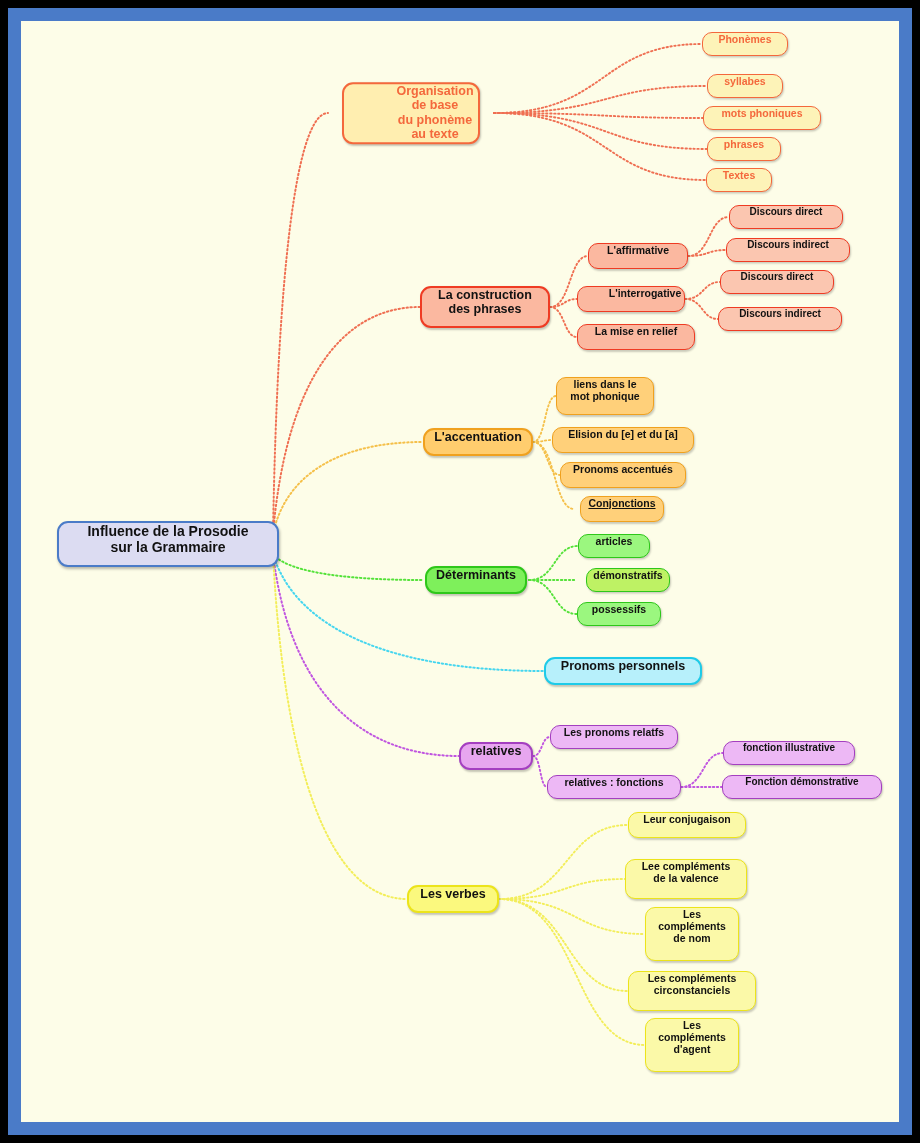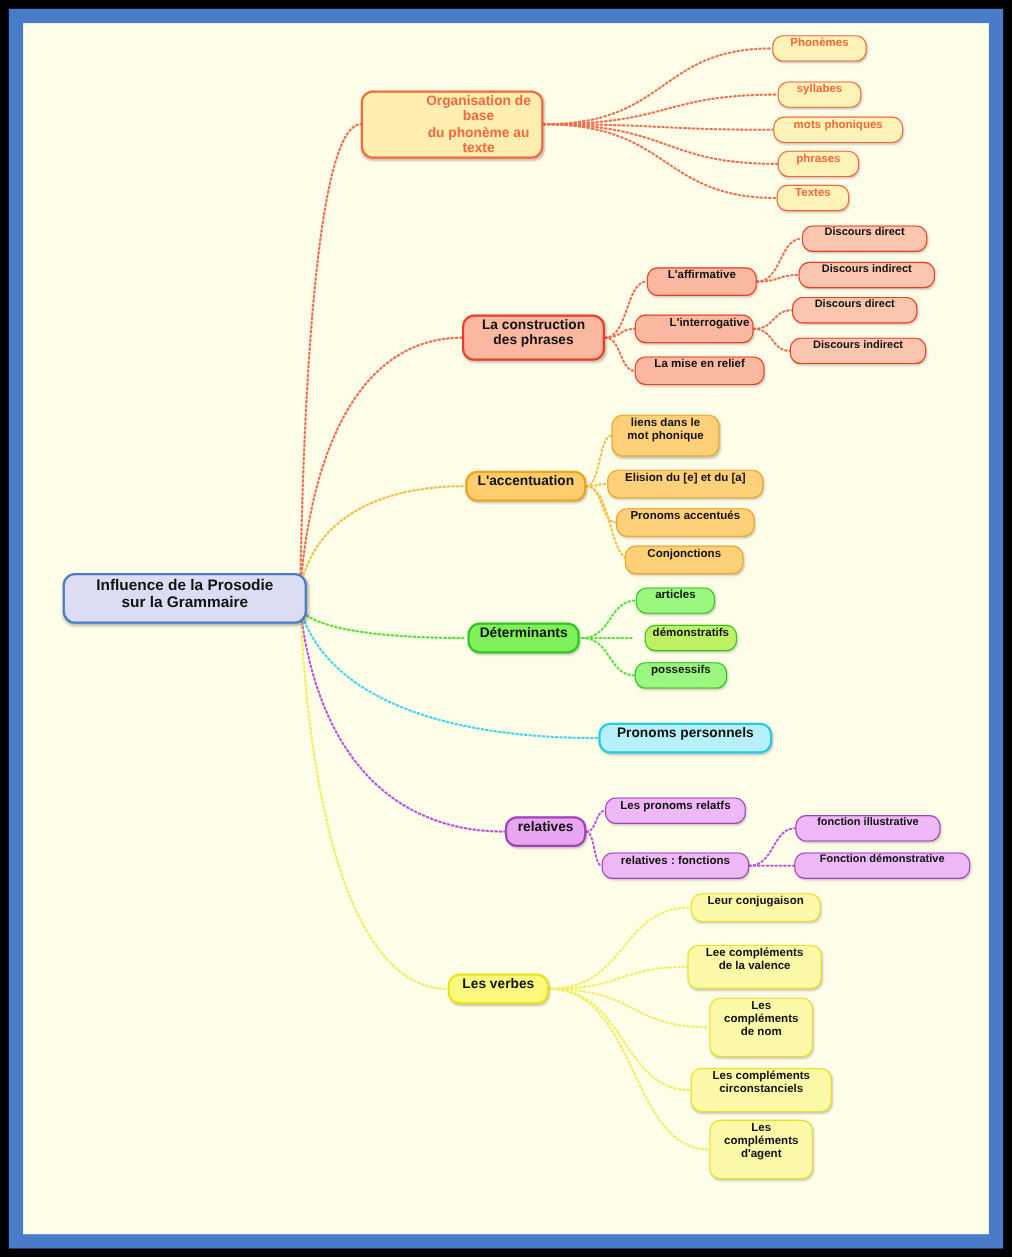--- a/index.html
+++ b/index.html
@@ -61,42 +61,42 @@
         <path d="M 252 533 C 262.72 746.9, 308.28 878, 386 878" fill="none" stroke="#f3ee5a" stroke-width="2" stroke-linecap="round" stroke-dasharray="1.4 2.6"></path>
         <path d="M 478 878 C 548.95 878, 542.5 804, 607 804" fill="none" stroke="#f3ee5a" stroke-width="1.9" stroke-linecap="round" stroke-dasharray="1.4 2.6"></path>
         <path d="M 478 878 C 547.3 878, 541 858, 604 858" fill="none" stroke="#f3ee5a" stroke-width="1.9" stroke-linecap="round" stroke-dasharray="1.4 2.6"></path>
         <path d="M 478 878 C 558.3 878, 551 913, 624 913" fill="none" stroke="#f3ee5a" stroke-width="1.9" stroke-linecap="round" stroke-dasharray="1.4 2.6"></path>
         <path d="M 478 878 C 548.95 878, 542.5 970, 607 970" fill="none" stroke="#f3ee5a" stroke-width="1.9" stroke-linecap="round" stroke-dasharray="1.4 2.6"></path>
         <path d="M 478 878 C 558.3 878, 551 1024, 624 1024" fill="none" stroke="#f3ee5a" stroke-width="1.9" stroke-linecap="round" stroke-dasharray="1.4 2.6"></path>
       </svg>
     <div id="nodes">
         <div class="node root" style="left: 147px; top: 523px; width: 222px; min-height: 46px; background: rgb(220, 220, 242); border-color: rgb(74, 123, 200); color: rgb(17, 17, 17);"><span>Influence de la Prosodie
 sur la Grammaire</span></div>
-        <div class="node lvl1" style="left: 390px; top: 92px; width: 166px; min-height: 40px; background: rgb(255, 238, 176); border-color: rgb(244, 104, 60); color: rgb(244, 104, 60); padding-left: 48px;"><span>Organisation de base
+        <div class="node lvl1" style="left: 390px; top: 92px; width: 138px; min-height: 40px; background: rgb(255, 238, 176); border-color: rgb(244, 104, 60); color: rgb(244, 104, 60); padding-left: 48px;"><span>Organisation de base
 du phonème au texte</span></div>
         <div class="node lvl2" style="left: 724px; top: 23px; width: 86px; min-height: 24px; background: rgb(253, 243, 184); border-color: rgb(244, 104, 60); color: rgb(244, 104, 60);"><span>Phonèmes</span></div>
         <div class="node lvl2" style="left: 724px; top: 65px; width: 76px; min-height: 24px; background: rgb(253, 243, 184); border-color: rgb(244, 104, 60); color: rgb(244, 104, 60);"><span>syllabes</span></div>
         <div class="node lvl2" style="left: 741px; top: 97px; width: 118px; min-height: 24px; background: rgb(253, 243, 184); border-color: rgb(244, 104, 60); color: rgb(244, 104, 60);"><span>mots phoniques</span></div>
         <div class="node lvl2" style="left: 723px; top: 128px; width: 74px; min-height: 24px; background: rgb(253, 243, 184); border-color: rgb(244, 104, 60); color: rgb(244, 104, 60);"><span>phrases</span></div>
         <div class="node lvl2" style="left: 718px; top: 159px; width: 66px; min-height: 24px; background: rgb(253, 243, 184); border-color: rgb(244, 104, 60); color: rgb(244, 104, 60);"><span>Textes</span></div>
         <div class="node lvl1" style="left: 464px; top: 286px; width: 130px; min-height: 42px; background: rgb(251, 184, 160); border-color: rgb(239, 59, 35); color: rgb(17, 17, 17);"><span>La construction
 des phrases</span></div>
         <div class="node lvl2" style="left: 617px; top: 235px; width: 100px; min-height: 26px; background: rgb(251, 184, 160); border-color: rgb(239, 59, 35); color: rgb(17, 17, 17);"><span>L'affirmative</span></div>
         <div class="node lvl3" style="left: 765px; top: 196px; width: 114px; min-height: 24px; background: rgb(251, 198, 176); border-color: rgb(239, 59, 35); color: rgb(17, 17, 17);"><span>Discours direct</span></div>
         <div class="node lvl3" style="left: 767px; top: 229px; width: 124px; min-height: 24px; background: rgb(251, 198, 176); border-color: rgb(239, 59, 35); color: rgb(17, 17, 17);"><span>Discours indirect</span></div>
         <div class="node lvl2" style="left: 610px; top: 278px; width: 108px; min-height: 26px; background: rgb(251, 184, 160); border-color: rgb(239, 59, 35); color: rgb(17, 17, 17); padding-left: 28px;"><span>L'interrogative</span></div>
         <div class="node lvl3" style="left: 756px; top: 261px; width: 114px; min-height: 24px; background: rgb(251, 198, 176); border-color: rgb(239, 59, 35); color: rgb(17, 17, 17);"><span>Discours direct</span></div>
         <div class="node lvl3" style="left: 759px; top: 298px; width: 124px; min-height: 24px; background: rgb(251, 198, 176); border-color: rgb(239, 59, 35); color: rgb(17, 17, 17);"><span>Discours indirect</span></div>
         <div class="node lvl2" style="left: 615px; top: 316px; width: 118px; min-height: 26px; background: rgb(251, 184, 160); border-color: rgb(239, 59, 35); color: rgb(17, 17, 17);"><span>La mise en relief</span></div>
         <div class="node lvl1" style="left: 457px; top: 421px; width: 110px; min-height: 28px; background: rgb(255, 205, 110); border-color: rgb(240, 161, 30); color: rgb(17, 17, 17);"><span>L'accentuation</span></div>
         <div class="node lvl2" style="left: 584px; top: 375px; width: 98px; min-height: 38px; background: rgb(255, 208, 122); border-color: rgb(240, 161, 30); color: rgb(17, 17, 17);"><span>liens dans le
 mot phonique</span></div>
         <div class="node lvl2" style="left: 602px; top: 419px; width: 142px; min-height: 26px; background: rgb(255, 208, 122); border-color: rgb(240, 161, 30); color: rgb(17, 17, 17);"><span>Elision du [e] et du [a]</span></div>
         <div class="node lvl2" style="left: 602px; top: 454px; width: 126px; min-height: 26px; background: rgb(255, 208, 122); border-color: rgb(240, 161, 30); color: rgb(17, 17, 17);"><span>Pronoms accentués</span></div>
-        <div class="node lvl2" style="left: 601px; top: 488px; width: 108px; min-height: 26px; background: rgb(255, 208, 122); border-color: rgb(240, 161, 30); color: rgb(17, 17, 17);"><span>Conjonctions</span></div>
+        <div class="node lvl2" style="left: 601px; top: 488px; width: 84px; min-height: 26px; background: rgb(255, 208, 122); border-color: rgb(240, 161, 30); color: rgb(17, 17, 17); text-decoration: underline;"><span>Conjonctions</span></div>
         <div class="node lvl1" style="left: 455px; top: 559px; width: 102px; min-height: 28px; background: rgb(126, 240, 91); border-color: rgb(46, 199, 26); color: rgb(17, 17, 17);"><span>Déterminants</span></div>
         <div class="node lvl2" style="left: 593px; top: 525px; width: 72px; min-height: 24px; background: rgb(155, 247, 127); border-color: rgb(46, 199, 26); color: rgb(17, 17, 17);"><span>articles</span></div>
         <div class="node lvl2" style="left: 607px; top: 559px; width: 84px; min-height: 24px; background: #bef264; border-color: rgb(46, 199, 26); color: rgb(17, 17, 17);"><span>démonstratifs</span></div>
         <div class="node lvl2" style="left: 598px; top: 593px; width: 84px; min-height: 24px; background: rgb(155, 247, 127); border-color: rgb(46, 199, 26); color: rgb(17, 17, 17);"><span>possessifs</span></div>
         <div class="node lvl1" style="left: 602px; top: 650px; width: 158px; min-height: 28px; background: rgb(183, 240, 251); border-color: rgb(30, 203, 232); color: rgb(17, 17, 17);"><span>Pronoms personnels</span></div>
         <div class="node lvl1" style="left: 475px; top: 735px; width: 74px; min-height: 28px; background: rgb(231, 166, 239); border-color: rgb(164, 63, 192); color: rgb(17, 17, 17);"><span>relatives</span></div>
         <div class="node lvl2" style="left: 593px; top: 716px; width: 128px; min-height: 24px; background: rgb(237, 184, 245); border-color: rgb(164, 63, 192); color: rgb(17, 17, 17);"><span>Les pronoms relatfs</span></div>
         <div class="node lvl2" style="left: 593px; top: 766px; width: 134px; min-height: 24px; background: rgb(237, 184, 245); border-color: rgb(164, 63, 192); color: rgb(17, 17, 17);"><span>relatives : fonctions</span></div>
         <div class="node lvl3" style="left: 768px; top: 732px; width: 132px; min-height: 24px; background: rgb(237, 184, 245); border-color: rgb(164, 63, 192); color: rgb(17, 17, 17);"><span>fonction illustrative</span></div>
         <div class="node lvl3" style="left: 781px; top: 766px; width: 160px; min-height: 24px; background: rgb(237, 184, 245); border-color: rgb(164, 63, 192); color: rgb(17, 17, 17);"><span>Fonction démonstrative</span></div>

